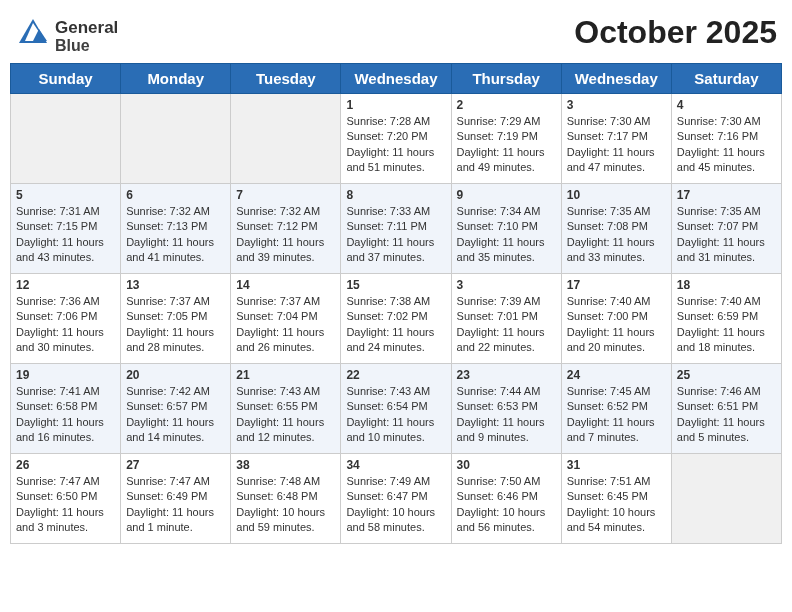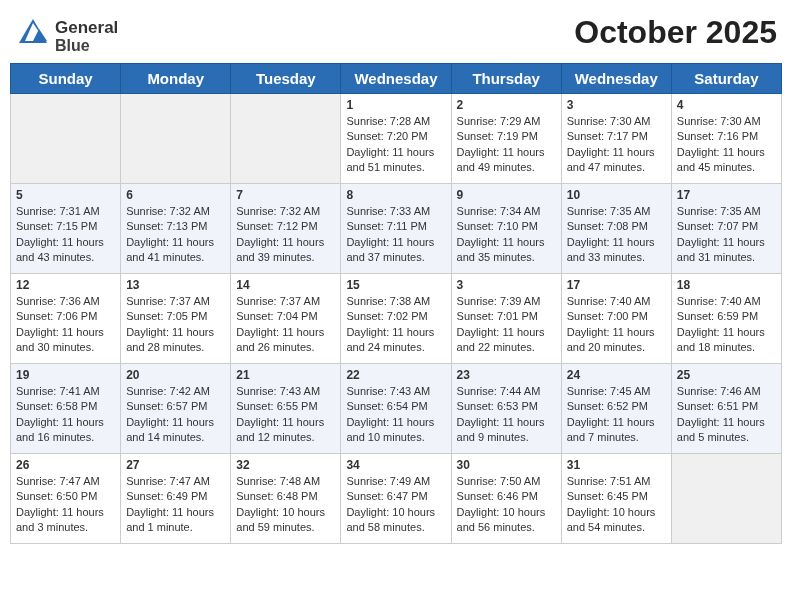--- a/index.html
+++ b/index.html
@@ -235,21 +235,21 @@
       <tr class="row-white">
         <td>
           <span class="day-num">26</span>
           <div class="day-info">Sunrise: 7:47 AM<br>Sunset: 6:50 PM<br>Daylight: 11 hours and 3 minutes.</div>
         </td>
         <td>
           <span class="day-num">27</span>
           <div class="day-info">Sunrise: 7:47 AM<br>Sunset: 6:49 PM<br>Daylight: 11 hours and 1 minute.</div>
         </td>
         <td>
-          <span class="day-num">32</span>
+          <span class="day-num">38</span>
           <div class="day-info">Sunrise: 7:48 AM<br>Sunset: 6:48 PM<br>Daylight: 10 hours and 59 minutes.</div>
         </td>
         <td>
           <span class="day-num">34</span>
           <div class="day-info">Sunrise: 7:49 AM<br>Sunset: 6:47 PM<br>Daylight: 10 hours and 58 minutes.</div>
         </td>
         <td>
           <span class="day-num">30</span>
           <div class="day-info">Sunrise: 7:50 AM<br>Sunset: 6:46 PM<br>Daylight: 10 hours and 56 minutes.</div>
         </td>

